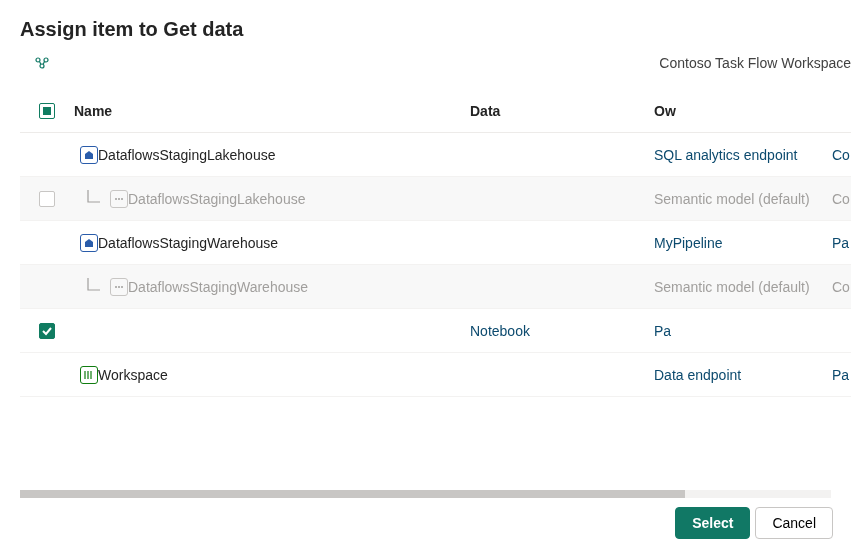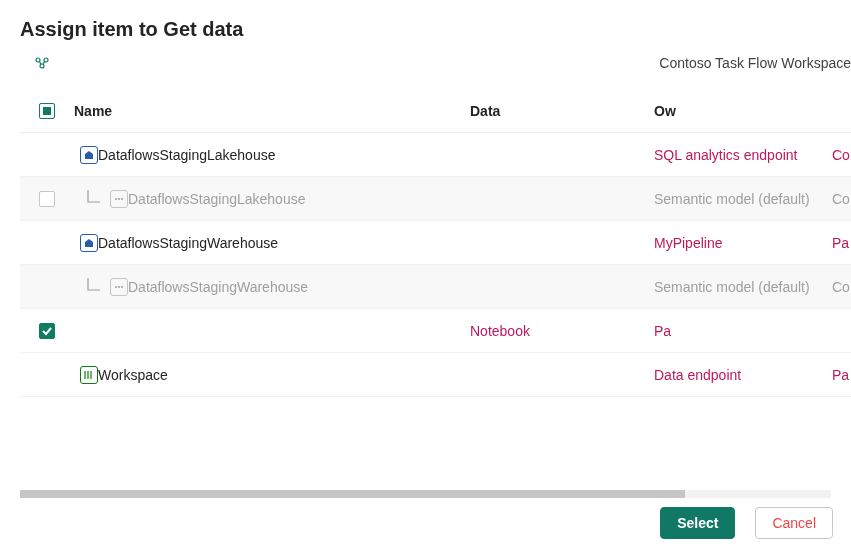--- a/index.html
+++ b/index.html
@@ -79,52 +79,52 @@
       display: flex; align-items: center; justify-content: center;
       flex-shrink: 0;
     }
     .item-icon svg { width: 12px; height: 12px; display: block; }
     .item-icon.lake { border-color: #2a5caa; }
     .item-icon.sem { border-color: #c8c6c4; }
     .item-icon.nb { border-color: #107c10; }
     .item-icon.pipe { border-color: #107c10; }
     .item-icon.wh { border-color: #2a5caa; }
     .name-text { font-size: 14px; color: #242424; }
-    .type-cell, .owner-cell { font-size: 14px; color: #be185d; white-space: nowrap; overflow: hidden; }
+    .type-cell, .owner-cell { font-size: 14px; color: #0c4a6e; white-space: nowrap; overflow: hidden; }
     .scroll-track {
       position: absolute;
       left: 20px;
       bottom: 55px;
       width: 811px;
       height: 8px;
       background: #f3f2f1;
     }
     .scroll-thumb {
       height: 8px;
       width: 665px;
       background: #c8c6c4;
     }
     .footer {
       position: absolute;
       bottom: 14px;
       right: 18px;
       display: flex;
-      gap: 20px;
+      gap: 5px;
     }
     .btn {
       height: 32px;
       padding: 0 16px;
       border-radius: 4px;
       font-size: 14px;
       font-family: inherit;
       cursor: pointer;
       display: flex; align-items: center; justify-content: center;
     }
     .btn-primary { background: #117865; color: #fff; border: 1px solid #117865; font-weight: 600; }
-    .btn-secondary { background: #fff; color: #ef4444; border: 1px solid #c8c6c4; }
+    .btn-secondary { background: #fff; color: #000000; border: 1px solid #c8c6c4; }
   </style>
 </head>
 <body>
 
 <div class="dialog">
   <div class="title">Assign item to Get data</div>
   <div class="ws-row">
     <span class="ws-icon">
       <svg viewBox="0 0 16 16" fill="none" stroke="#117865" stroke-width="1.2">
         <circle cx="4" cy="5" r="2"></circle>

